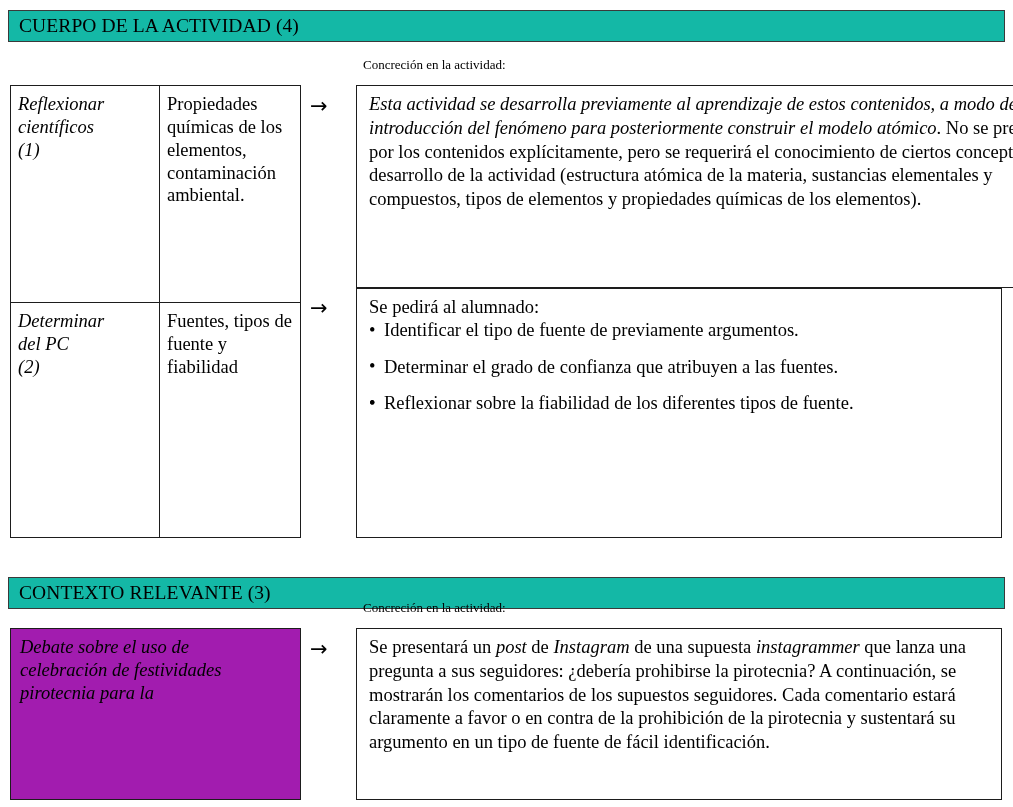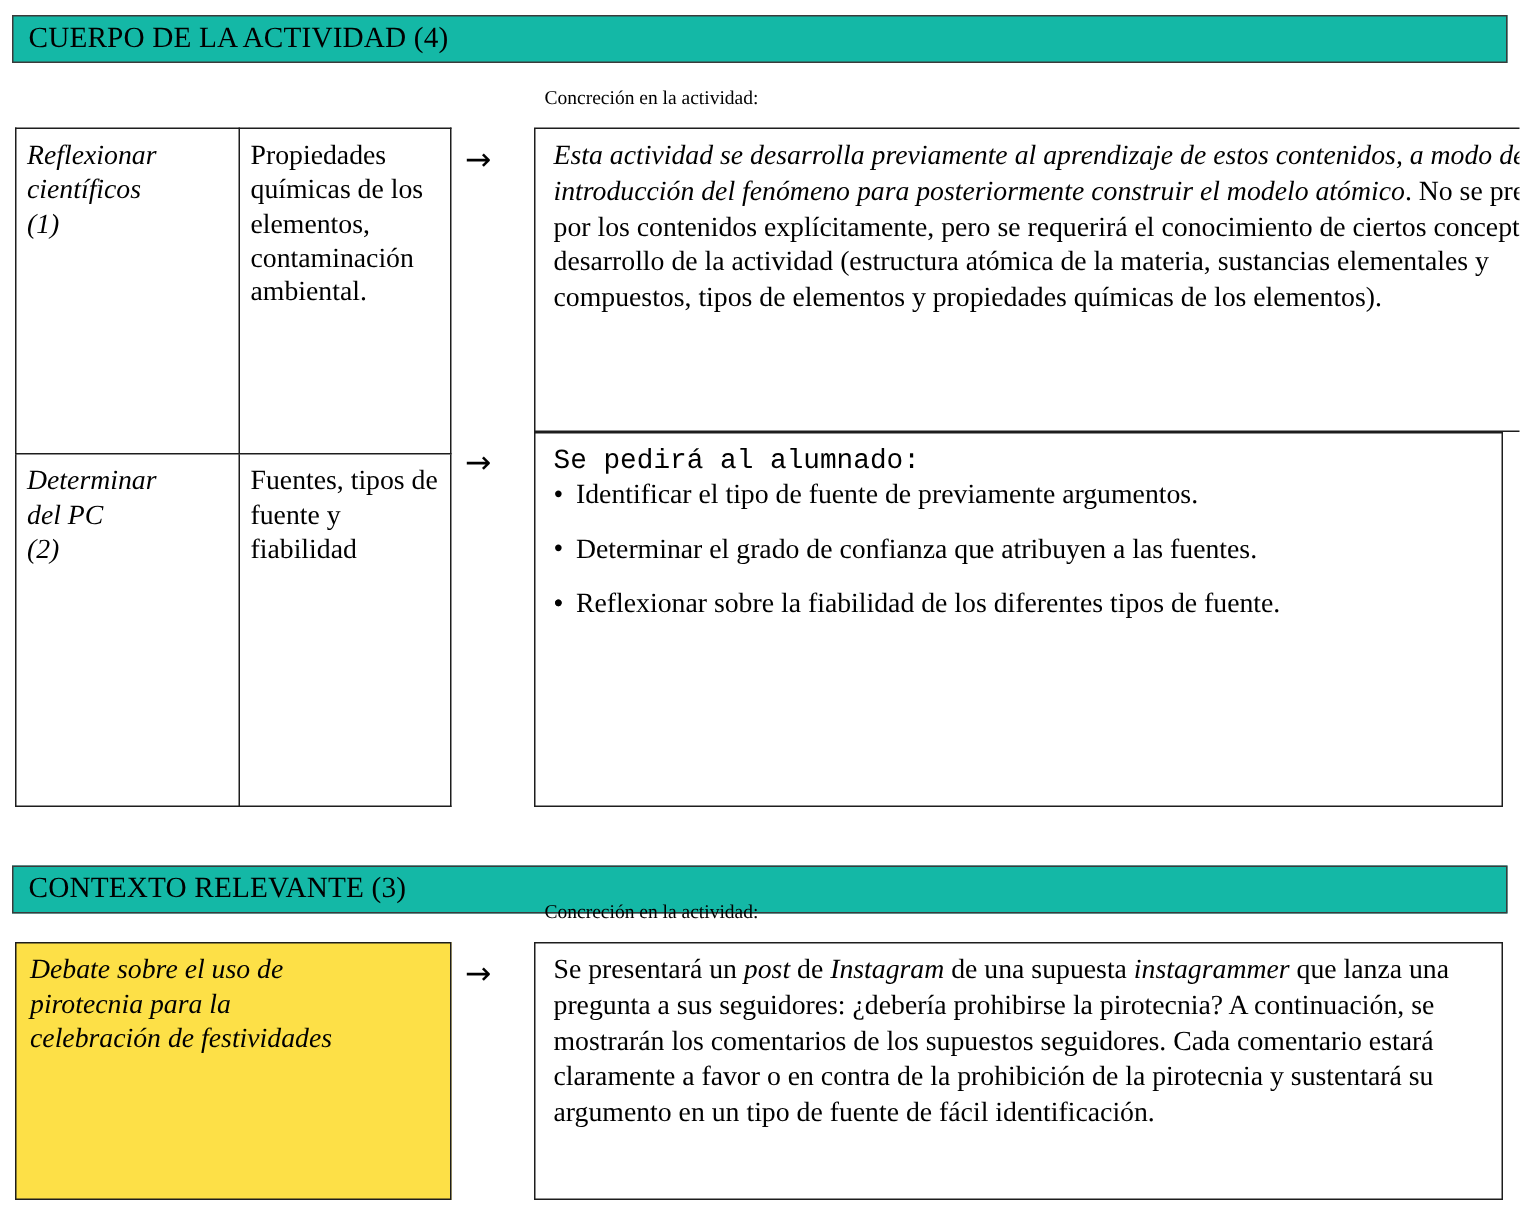--- a/index.html
+++ b/index.html
@@ -38,21 +38,21 @@
     font-size: 19.5px;
     letter-spacing: .1px;
     white-space: nowrap;
   }
 
   
   .abs { position: absolute; box-sizing: border-box; }
 
   .framed {
     border: 1.4px solid #1d1d1d;
-    background: #fde047;
+    background: #a21caf;
     box-sizing: border-box;
   }
 
   
   .concept-table {
     border-collapse: collapse;
     table-layout: fixed;
     width: 100%;
     height: 100%;
     background: #fff;
@@ -109,21 +109,21 @@
     padding-left: 15px;
     position: relative;
     line-height: 1.27;
   }
   .bullet-list li:last-child { margin-bottom: 0; }
   .bullet-list li .bullet {
     position: absolute;
     left: 0;
     top: -0.5px;
   }
-  .lead-line { margin: 0 0 0 0; line-height: 1.27; font-family: Liberation Mono, monospace; }
+  .lead-line { margin: 0 0 0 0; line-height: 1.27; }
 </style>
 </head>
 <body>
 
 <div class="page">
 
   <div class="section-banner" style="top:10px;">
     <span class="banner-text">CUERPO DE LA ACTIVIDAD (4)</span>
   </div>
 
@@ -180,22 +180,22 @@
   </div>
 
   <div class="section-banner" style="top:577px;">
     <span class="banner-text">CONTEXTO RELEVANTE (3)</span>
   </div>
 
   <div class="caption" style="left:363px; top:600px;">Concreción en la actividad:</div>
 
   <div class="framed" style="position:absolute; left:10px; top:628px; width:291px; height:172px; padding:7px 8px 6px 9px; font-size:18.5px; line-height:1.245; font-style:italic;">
     <span class="nowrap-line">Debate sobre el uso de</span>
+    <span class="nowrap-line">celebración de festividades</span>
     <span class="nowrap-line">pirotecnia para la</span>
-    <span class="nowrap-line">celebración de festividades</span>
   </div>
 
   <div class="arrow" style="left:310px; top:639px;">→</div>
 
   <div class="detail-box" style="left:356px; top:628px; width:646px; height:172px;">
     <p><span>Se presentará un </span><span class="it">post</span><span> de </span><span class="it">Instagram</span><span> de una supuesta </span><span class="it">instagrammer</span><span> que lanza una pregunta a sus seguidores: ¿debería prohibirse la pirotecnia? A continuación, se mostrarán los comentarios de los supuestos seguidores. Cada comentario estará claramente a favor o en contra de la prohibición de la pirotecnia y sustentará su argumento en un tipo de fuente de fácil identificación.</span></p>
   </div>
 
 </div>
 

